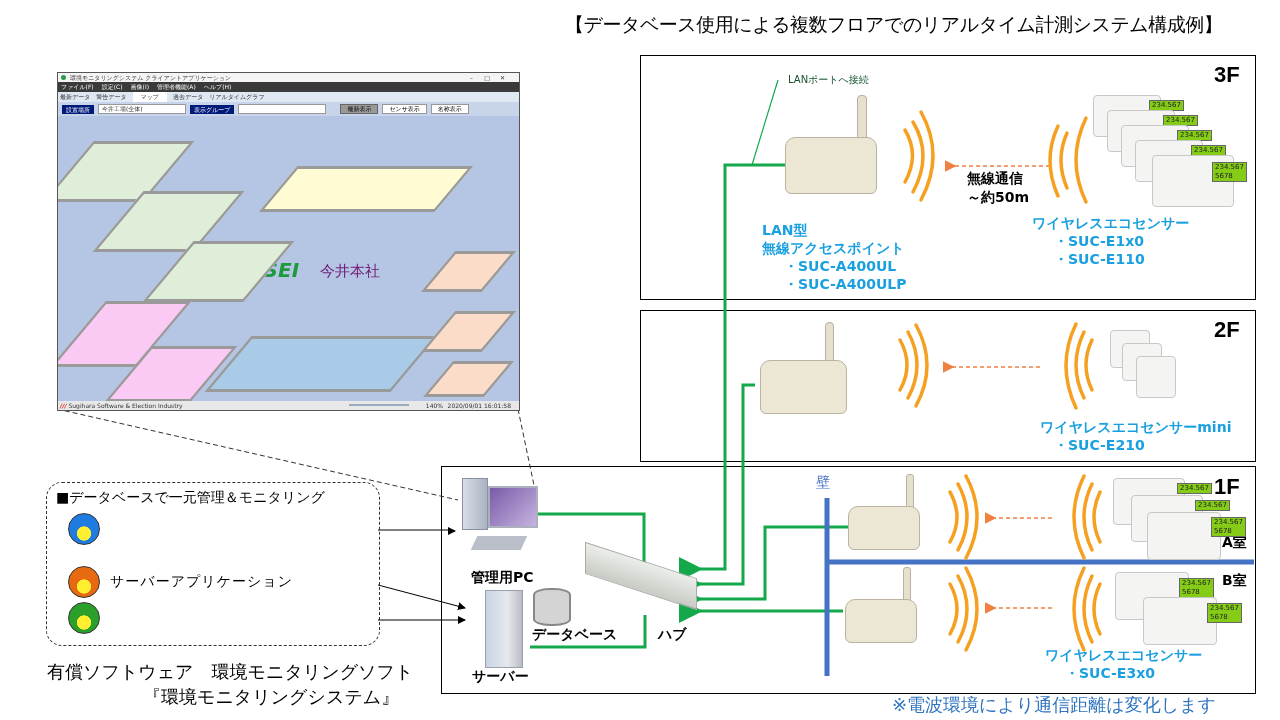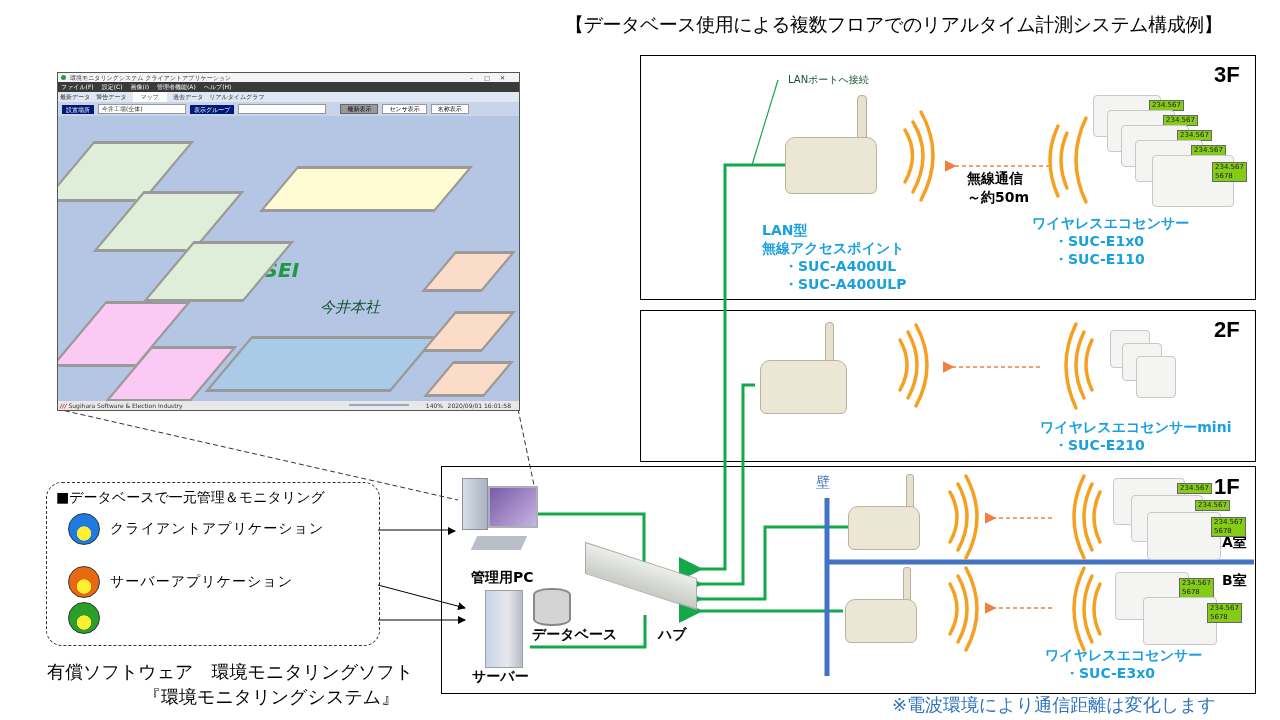--- a/index.html
+++ b/index.html
@@ -275,21 +275,21 @@
     <span class="tb-btn">設置場所</span>
     <span class="tb-sel" style="width:80px;">今井工場(全体)</span>
     <span class="tb-btn">表示グループ</span>
     <span class="tb-sel" style="width:80px;"></span>
     <span class="tb-g" style="margin-left:10px;">最新表示</span>
     <span class="tb-w">センサ表示</span>
     <span class="tb-w">名称表示</span>
   </div>
   <div style="position:absolute;left:0;top:43px;width:100%;height:285px;">
     <div class="abs" style="left:170px;top:142px;font-size:20px;font-weight:bold;font-style:italic;color:#1e9a3e;"><span style="color:#e02020;">///</span><span>SSEI</span></div>
-    <div class="abs" style="left:262px;top:146px;font-size:15px;color:#14532d;font-style:italic;margin-top:36px;">今井本社</div>
+    <div class="abs" style="left:262px;top:146px;font-size:15px;color:#701a75;">今井本社</div>
 
     <div class="abs" style="left:10px;top:25px;width:95px;height:55px;background:#dfeed8;border:3px solid #9a9a9a;transform:skewX(-40deg);"></div>
     <div class="abs" style="left:60px;top:75px;width:95px;height:55px;background:#dfeed8;border:3px solid #9a9a9a;transform:skewX(-40deg);"></div>
     <div class="abs" style="left:110px;top:125px;width:95px;height:55px;background:#dfeed8;border:3px solid #9a9a9a;transform:skewX(-40deg);"></div>
     <div class="abs" style="left:220px;top:50px;width:170px;height:40px;background:#fffbd2;border:3px solid #9a9a9a;transform:skewX(-40deg);"></div>
     <div class="abs" style="left:20px;top:185px;width:80px;height:60px;background:#fbcaf4;border:3px solid #9a9a9a;transform:skewX(-40deg);"></div>
     <div class="abs" style="left:70px;top:230px;width:80px;height:50px;background:#fbcaf4;border:3px solid #9a9a9a;transform:skewX(-40deg);"></div>
     <div class="abs" style="left:170px;top:220px;width:180px;height:50px;background:#a9cbe8;border:3px solid #9a9a9a;transform:skewX(-40deg);"></div>
     <div class="abs" style="left:380px;top:135px;width:55px;height:35px;background:#fbdcc8;border:3px solid #9a9a9a;transform:skewX(-40deg);"></div>
     <div class="abs" style="left:380px;top:195px;width:55px;height:35px;background:#fbdcc8;border:3px solid #9a9a9a;transform:skewX(-40deg);"></div>
@@ -301,21 +301,20 @@
     <span class="abs" style="right:110px;top:3px;width:60px;height:2px;background:#9ab;"></span>
     <span class="abs" style="right:76px;top:0;">140%</span>
     <span class="abs" style="right:8px;top:0;">2020/09/01 16:01:58</span>
   </div>
 </div>
 
 <div class="abs legend-box"></div>
 <div class="abs legend-title">■データベースで一元管理＆モニタリング</div>
 <div class="abs" style="left:68px;top:513px;display:flex;align-items:center;gap:10px;">
   <div class="app-icon" style="background:radial-gradient(circle at 50% 65%,#ffef30 28%,#1e7be0 30%);"></div>
-  <span class="legend-item">クライアントアプリケーション</span>
 </div>
 <div class="abs" style="left:68px;top:566px;display:flex;align-items:center;gap:10px;">
   <div class="app-icon" style="background:radial-gradient(circle at 50% 65%,#ffef30 28%,#e86a10 30%);"></div>
   <span class="legend-item">サーバーアプリケーション</span>
 </div>
 <div class="abs" style="left:68px;top:602px;display:flex;align-items:center;gap:10px;">
   <div class="app-icon" style="background:radial-gradient(circle at 50% 65%,#ffef30 28%,#2aa02a 30%);"></div>
 </div>
 
 <div class="abs footer1">有償ソフトウェア　環境モニタリングソフト</div>

